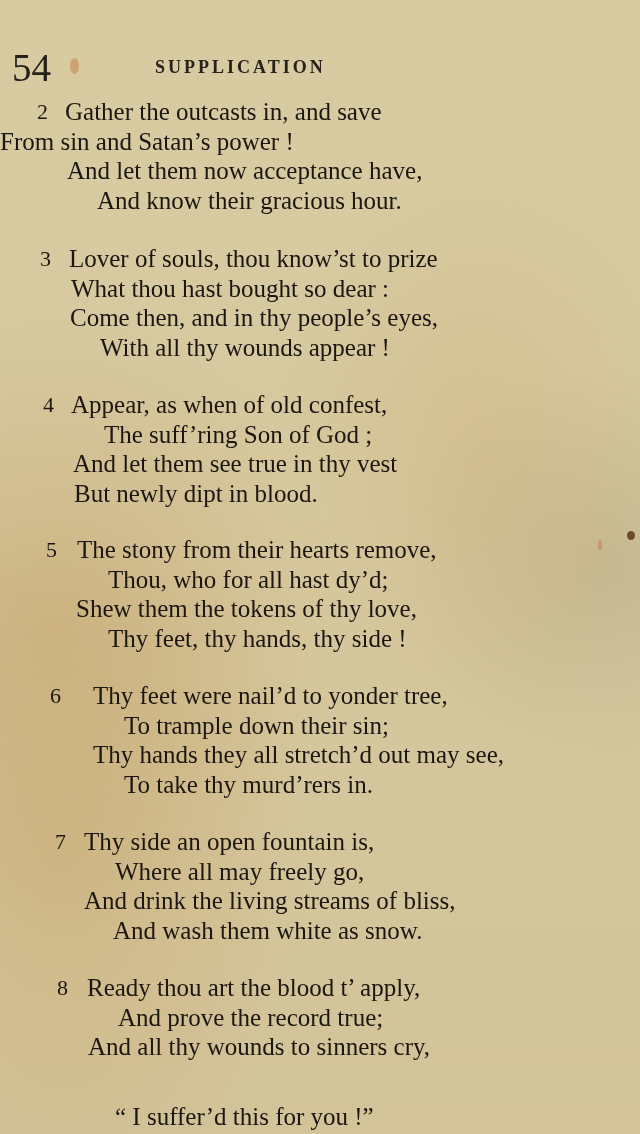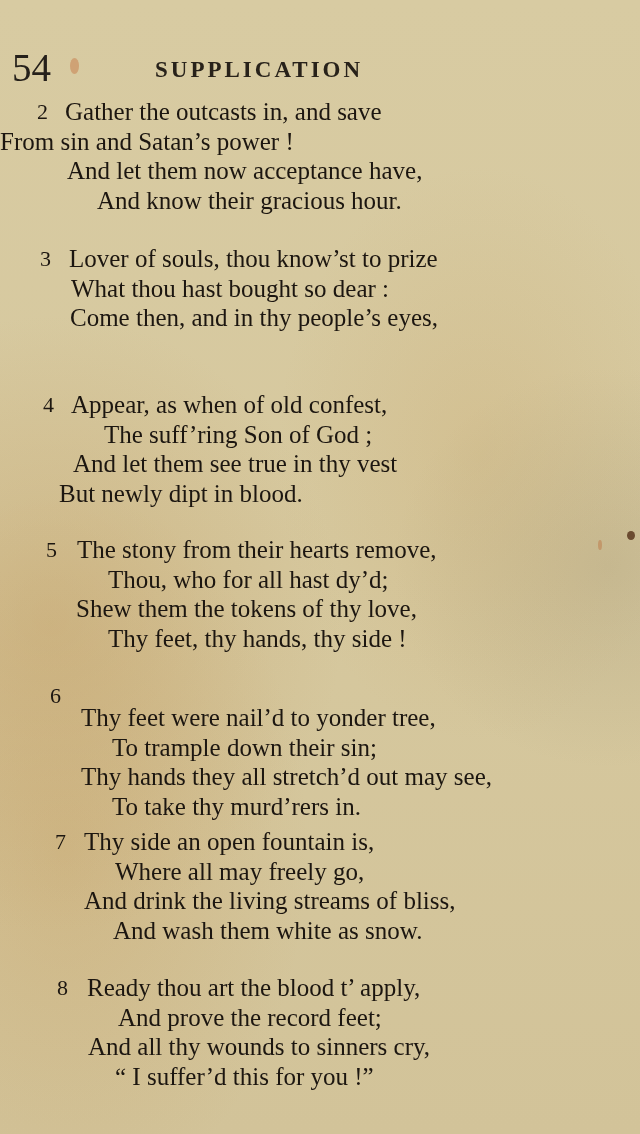--- a/index.html
+++ b/index.html
@@ -30,21 +30,21 @@
       left: 12px;
       top: 48px;
       font-size: 39px;
       line-height: 1;
       color: #25201a;
     }
     .running-head {
       position: absolute;
       left: 155px;
       top: 58px;
-      font-size: 23px;
+      font-size: 18px;
       letter-spacing: 3px;
       font-weight: bold;
       color: #28221a;
       line-height: 1;
     }
     .stain {
       position: absolute;
       border-radius: 50%;
     }
     .stanza {
@@ -82,46 +82,47 @@
       <span class="line" style="margin-left:97px;">And know their gracious hour.</span>
     </div>
   </div>
 
   <div>
     <span class="num" style="left:40px;top:246px;">3</span>
     <div class="stanza" style="left:0;top:244px;">
       <span class="line" style="margin-left:69px;">Lover of souls, thou know’st to prize</span>
       <span class="line" style="margin-left:71px;">What thou hast bought so dear :</span>
       <span class="line" style="margin-left:70px;">Come then, and in thy people’s eyes,</span>
+      <span class="line" style="margin-left:100px;">With all thy wounds appear !</span>
     </div>
   </div>
 
   <div>
     <span class="num" style="left:43px;top:392px;">4</span>
     <div class="stanza" style="left:0;top:390px;">
       <span class="line" style="margin-left:71px;">Appear, as when of old confest,</span>
       <span class="line" style="margin-left:104px;">The suff’ring Son of God ;</span>
       <span class="line" style="margin-left:73px;">And let them see true in thy vest</span>
-      <span class="line" style="margin-left:59px;">But newly dipt in blood.</span>
+      <span class="line" style="margin-left:74px;">But newly dipt in blood.</span>
     </div>
   </div>
 
   <div>
     <span class="num" style="left:46px;top:537px;">5</span>
     <div class="stanza" style="left:0;top:535px;">
       <span class="line" style="margin-left:77px;">The stony from their hearts remove,</span>
       <span class="line" style="margin-left:108px;">Thou, who for all hast dy’d;</span>
       <span class="line" style="margin-left:76px;">Shew them the tokens of thy love,</span>
       <span class="line" style="margin-left:108px;">Thy feet, thy hands, thy side !</span>
     </div>
   </div>
 
   <div>
     <span class="num" style="left:50px;top:683px;">6</span>
-    <div class="stanza" style="left:0;top:703px;">
+    <div class="stanza" style="left:0;top:681px;padding-left:12px;">
       <span class="line" style="margin-left:81px;">Thy feet were nail’d to yonder tree,</span>
       <span class="line" style="margin-left:112px;">To trample down their sin;</span>
       <span class="line" style="margin-left:81px;">Thy hands they all stretch’d out may see,</span>
       <span class="line" style="margin-left:112px;">To take thy murd’rers in.</span>
     </div>
   </div>
 
   <div>
     <span class="num" style="left:55px;top:829px;">7</span>
     <div class="stanza" style="left:0;top:827px;">
@@ -129,19 +130,19 @@
       <span class="line" style="margin-left:115px;">Where all may freely go,</span>
       <span class="line" style="margin-left:84px;">And drink the living streams of bliss,</span>
       <span class="line" style="margin-left:113px;">And wash them white as snow.</span>
     </div>
   </div>
 
   <div>
     <span class="num" style="left:57px;top:975px;">8</span>
     <div class="stanza" style="left:0;top:973px;">
       <span class="line" style="margin-left:87px;">Ready thou art the blood t’ apply,</span>
-      <span class="line" style="margin-left:118px;">And prove the record feet;</span>
+      <span class="line" style="margin-left:118px;">And prove the record true;</span>
       <span class="line" style="margin-left:88px;">And all thy wounds to sinners cry,</span>
-      <span class="line" style="margin-left:115px;">“ I suffer’d this for you !”</span>
+      <span class="line" style="margin-left:115px;margin-top:40px;">“ I suffer’d this for you !”</span>
     </div>
   </div>
 
 </div>
 
 </body></html>

